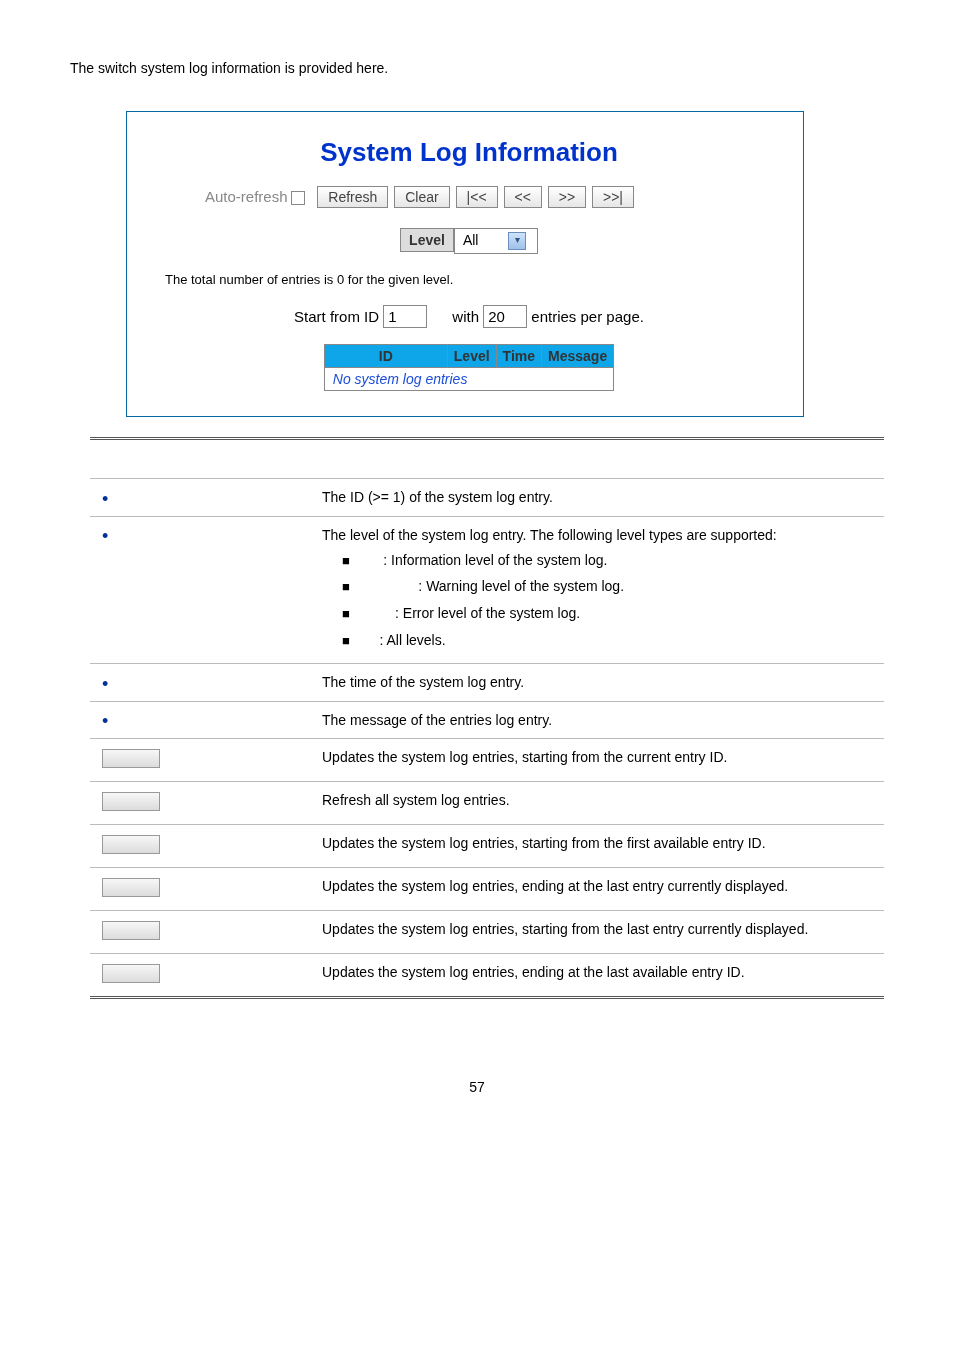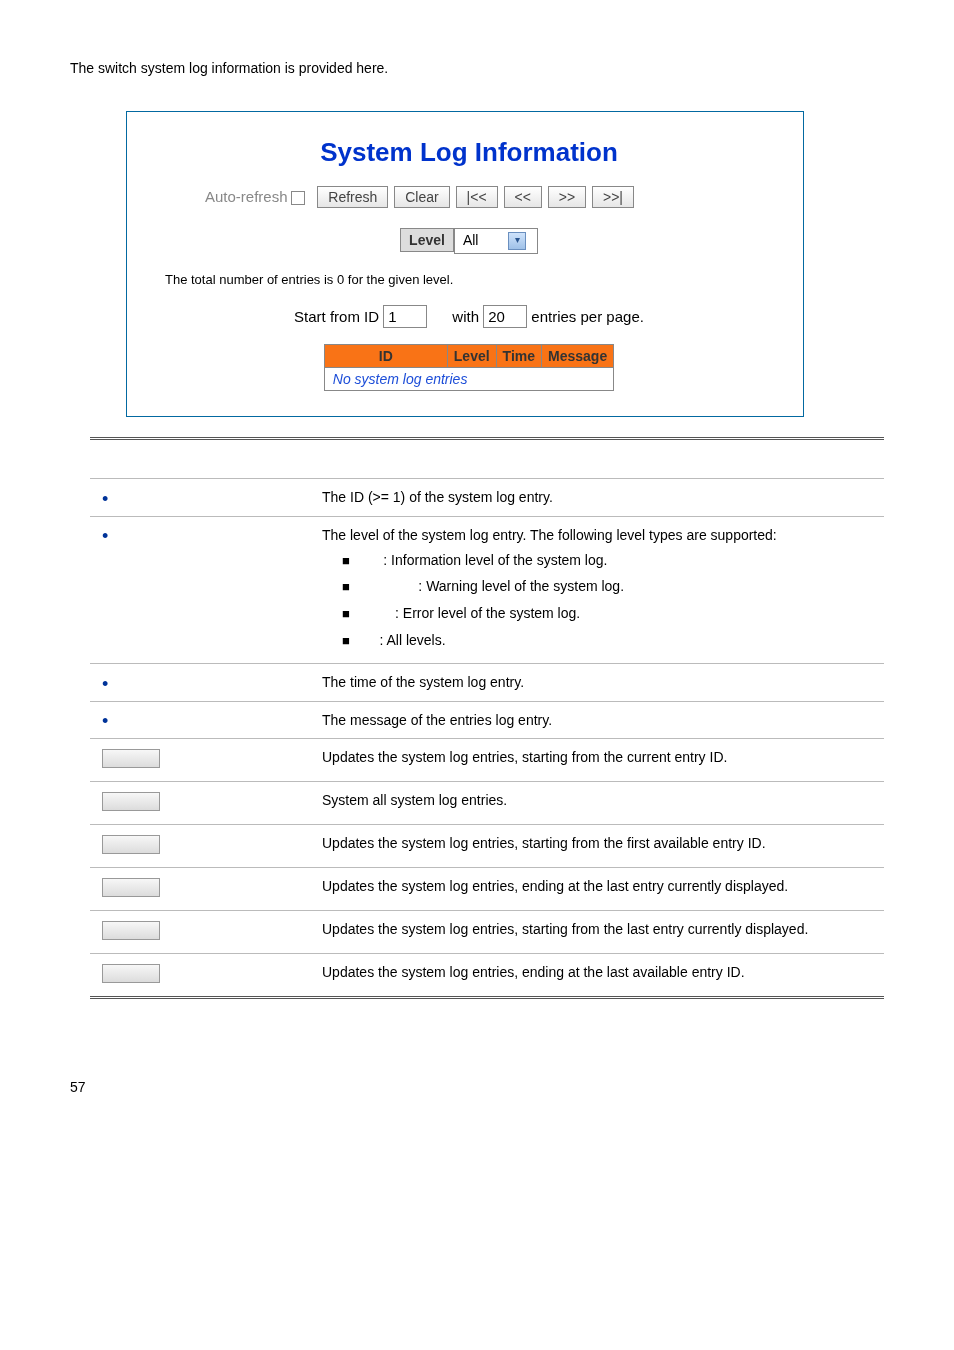--- a/index.html
+++ b/index.html
@@ -106,21 +106,21 @@
       padding: 2px 4px;
       min-width: 34px;
       text-align: left;
       font-size: 15px;
     }
     .log-table {
       border-collapse: collapse;
       margin: 0 auto;
     }
     .log-table th {
-      background: #f97316;
+      background: #0ea5e9;
       border: 1px solid #888;
       padding: 3px 6px;
       font-weight: bold;
       color: #333;
     }
     .log-table th.idcol { min-width: 110px; }
     .log-table td {
       border: 1px solid #888;
       padding: 3px 8px;
       font-style: italic;
@@ -170,21 +170,21 @@
     }
     .ph-btn {
       display: inline-block;
       width: 56px;
       height: 17px;
       background: linear-gradient(#f7f7f7,#dcdcdc);
       border: 1px solid #999;
     }
     .sublist { margin: 4px 0 0 0; line-height: 1.9; }
     .pagenum {
-      text-align: left;
+      text-align: center;
       margin-top: 80px;
     }
   </style>
 </head>
 <body>
 
 <div class="page">
 
   <div class="intro">The switch system log information is provided here.</div>
 
@@ -263,21 +263,21 @@
     <tr>
       <td class="obj-col"><span class="bullet-dot">•</span></td>
       <td>The message of the entries log entry.</td>
     </tr>
     <tr>
       <td class="obj-col"><span class="ph-btn"></span></td>
       <td>Updates the system log entries, starting from the current entry ID.</td>
     </tr>
     <tr>
       <td class="obj-col"><span class="ph-btn"></span></td>
-      <td>System all system log entries.</td>
+      <td>Refresh all system log entries.</td>
     </tr>
     <tr>
       <td class="obj-col"><span class="ph-btn"></span></td>
       <td>Updates the system log entries, starting from the first available entry ID.</td>
     </tr>
     <tr>
       <td class="obj-col"><span class="ph-btn"></span></td>
       <td>Updates the system log entries, ending at the last entry currently displayed.</td>
     </tr>
     <tr>

